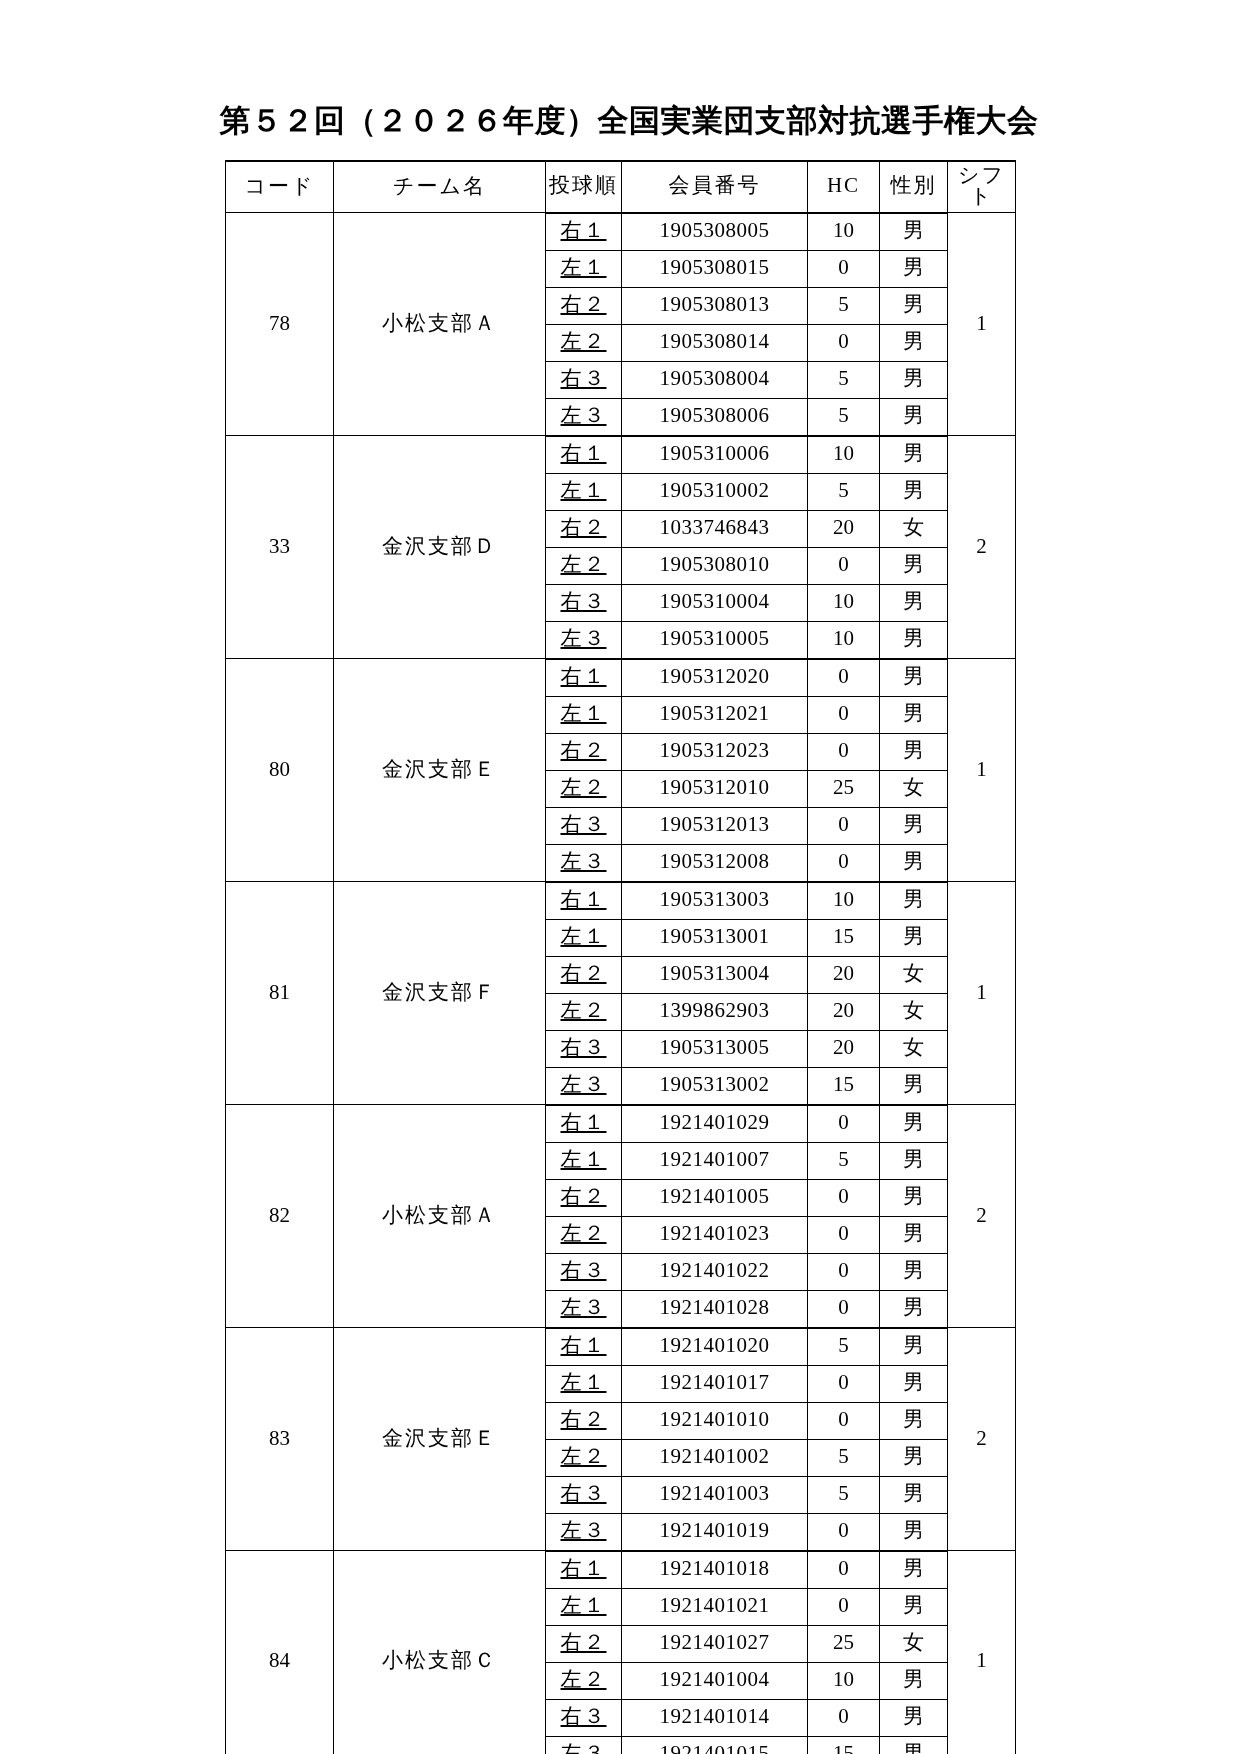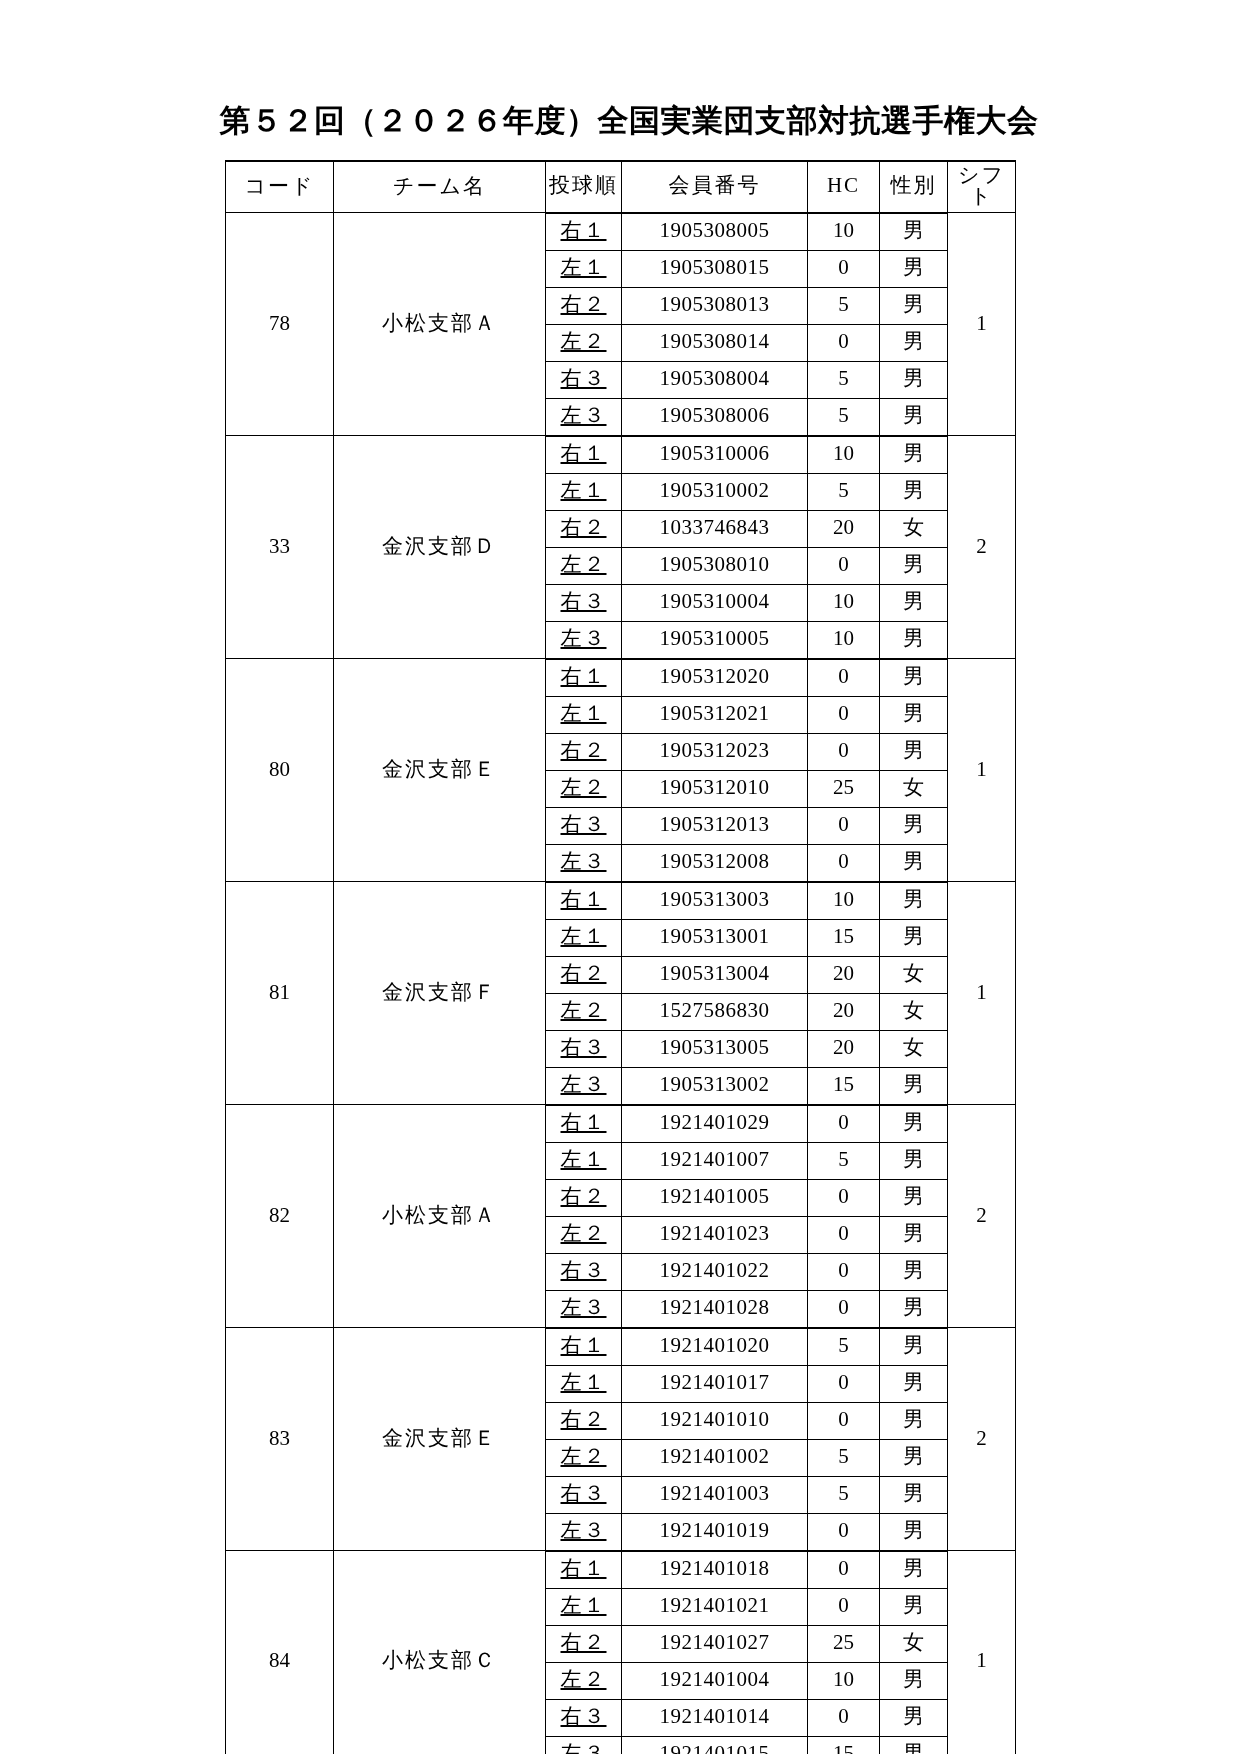--- a/index.html
+++ b/index.html
@@ -265,21 +265,21 @@
             <td class="gender">男</td>
           </tr>
           <tr>
             <td class="order">右２</td>
             <td class="member">1905313004</td>
             <td class="hc">20</td>
             <td class="gender">女</td>
           </tr>
           <tr>
             <td class="order">左２</td>
-            <td class="member">1527586830</td>
+            <td class="member">1399862903</td>
             <td class="hc">20</td>
             <td class="gender">女</td>
           </tr>
           <tr>
             <td class="order">右３</td>
             <td class="member">1905313005</td>
             <td class="hc">20</td>
             <td class="gender">女</td>
           </tr>
           <tr>

